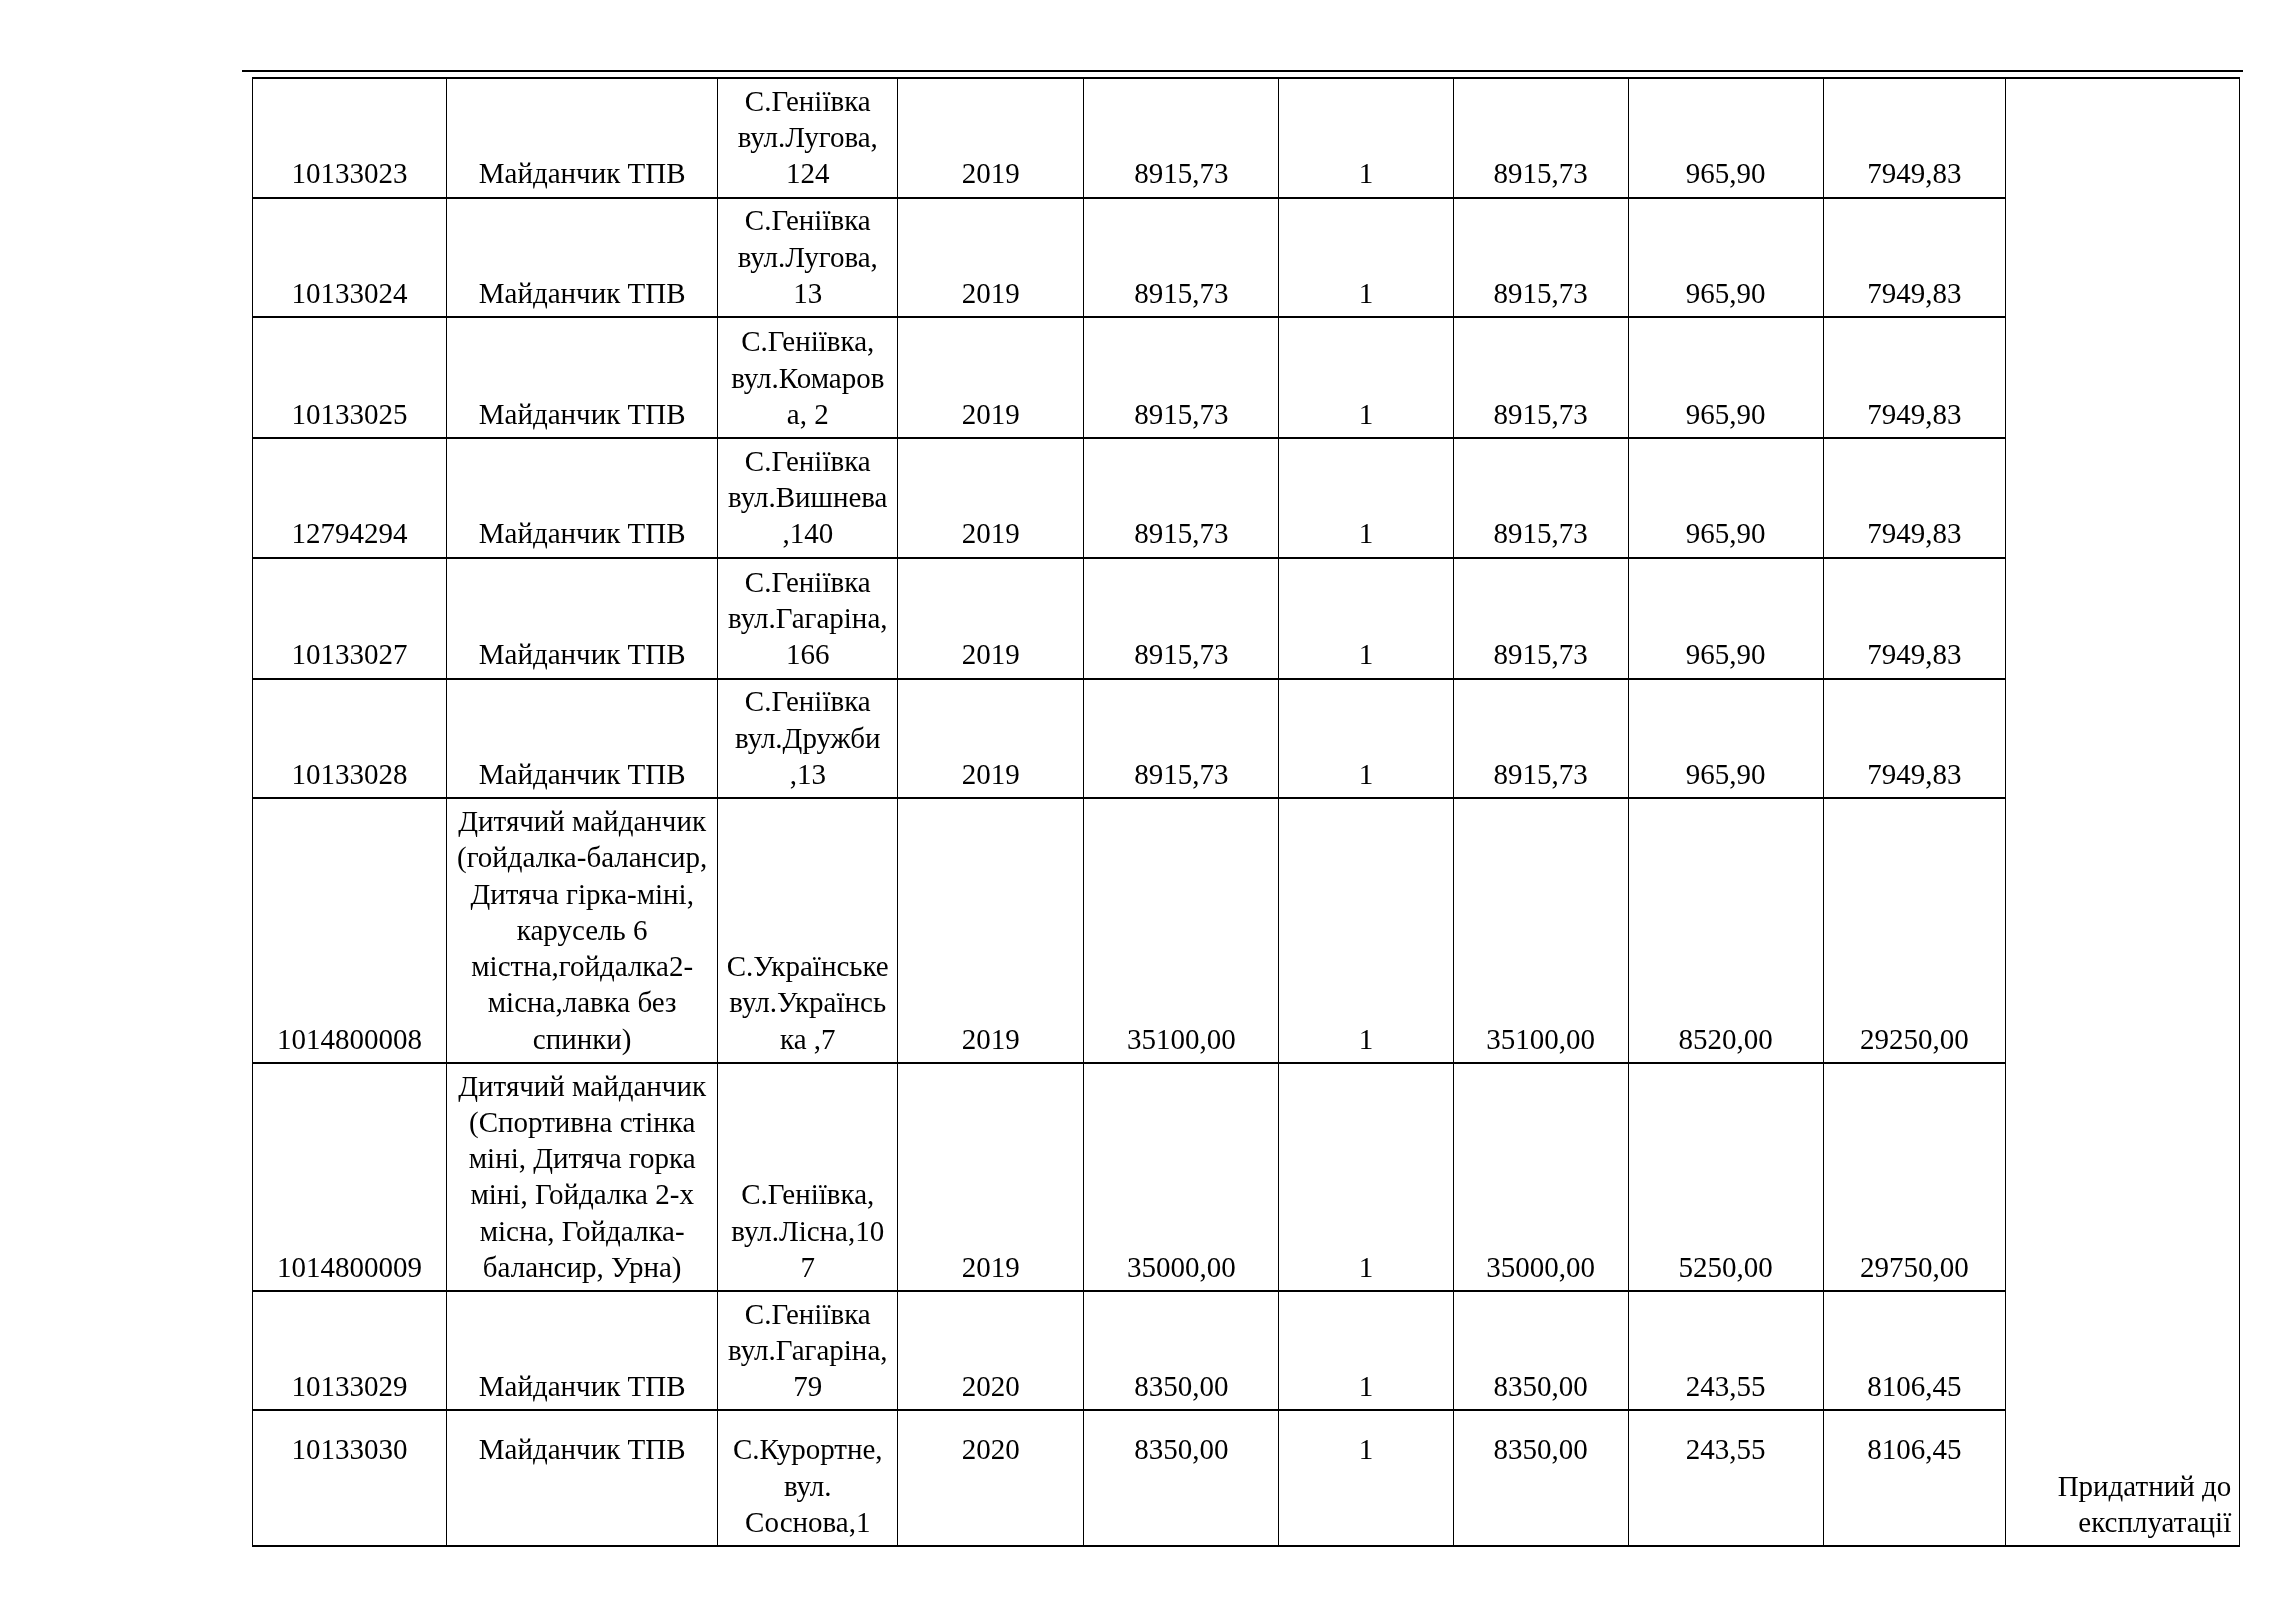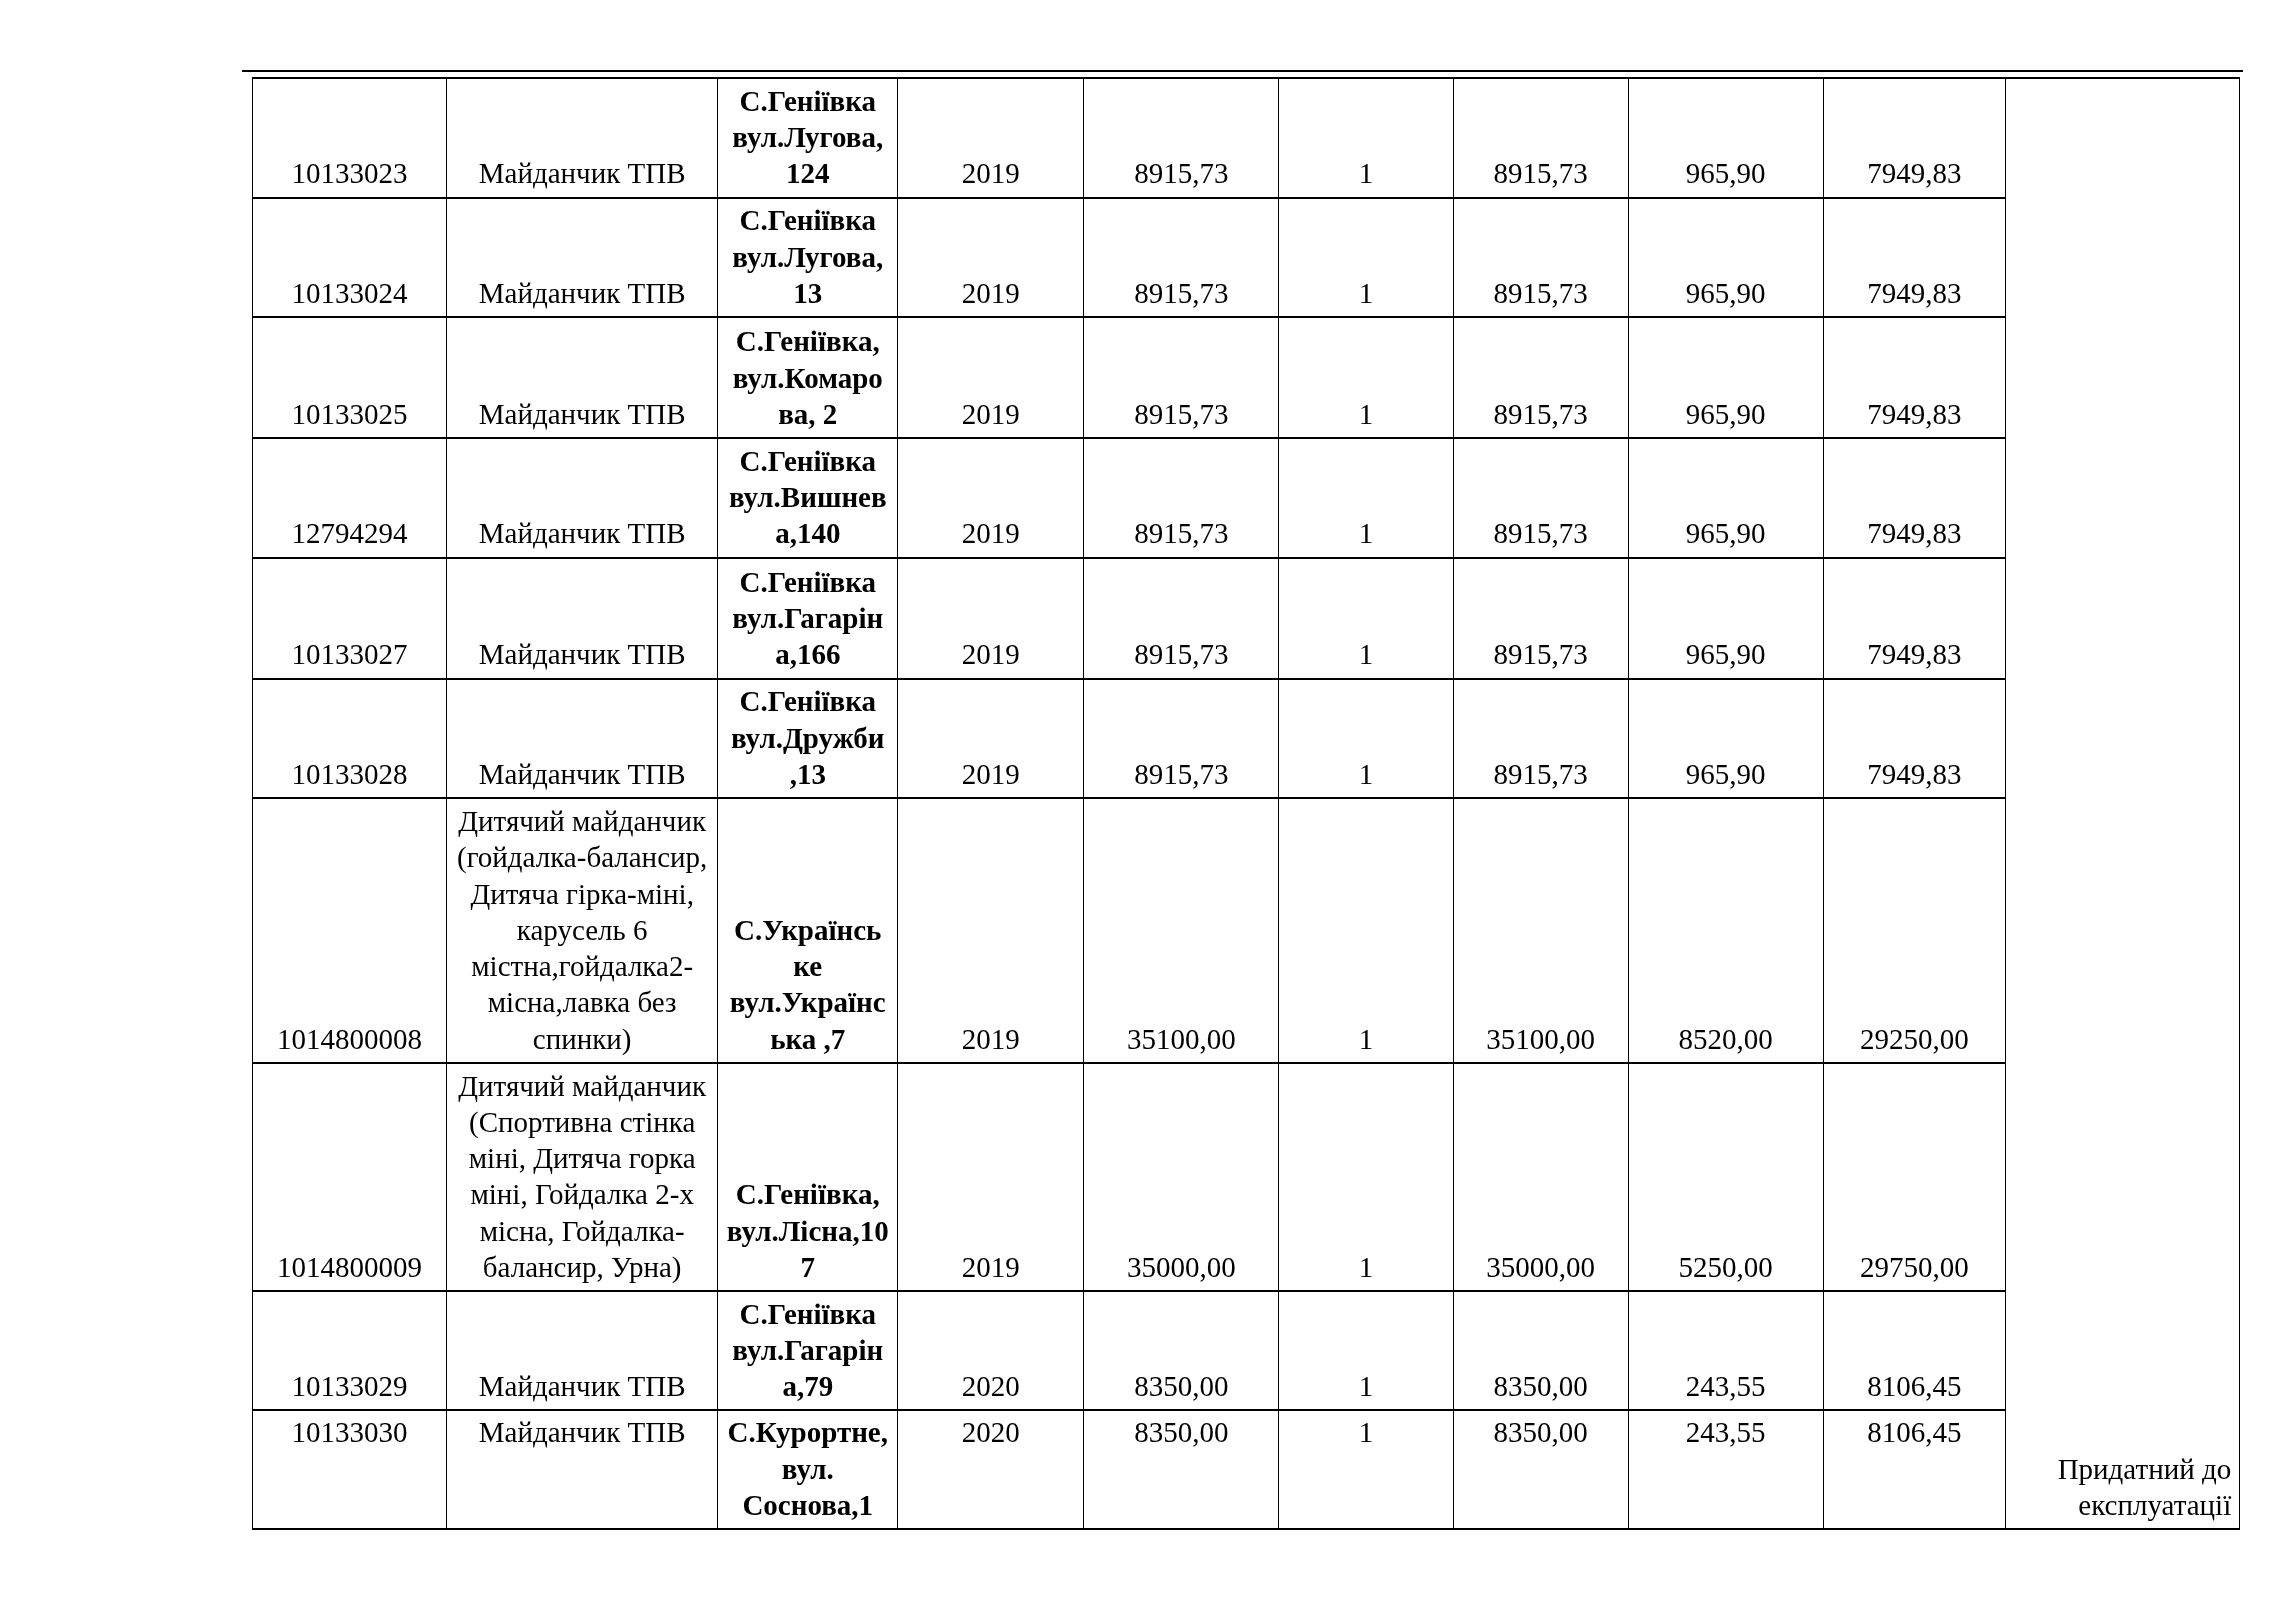--- a/index.html
+++ b/index.html
@@ -45,25 +45,24 @@
     overflow: hidden;
   }
   
   td.cell-addr {
     vertical-align: top;
     padding-top: 7.8px;
     padding-left: 9.8px;
     padding-right: 9.8px;
     overflow-wrap: anywhere;
     word-break: break-word;
-    font-weight: bold;
   }
   td.cell-year, td.cell-qty { vertical-align: top; padding-top: 7.8px; }
   td.cell-name { padding-left: 9.8px; padding-right: 9.8px; margin-top: 26px; }
-  tr.row-top td { vertical-align: top; padding-top: 3px; }
+  tr.row-top td { vertical-align: top; padding-top: 20px; }
   
   td.cell-status {
     vertical-align: top;
     padding: 0 11.8px;
     border-right-width: 2px;
   }
   .status-inner { margin-top: 933px; text-align: right; }
 </style>
 </head>
 <body>

